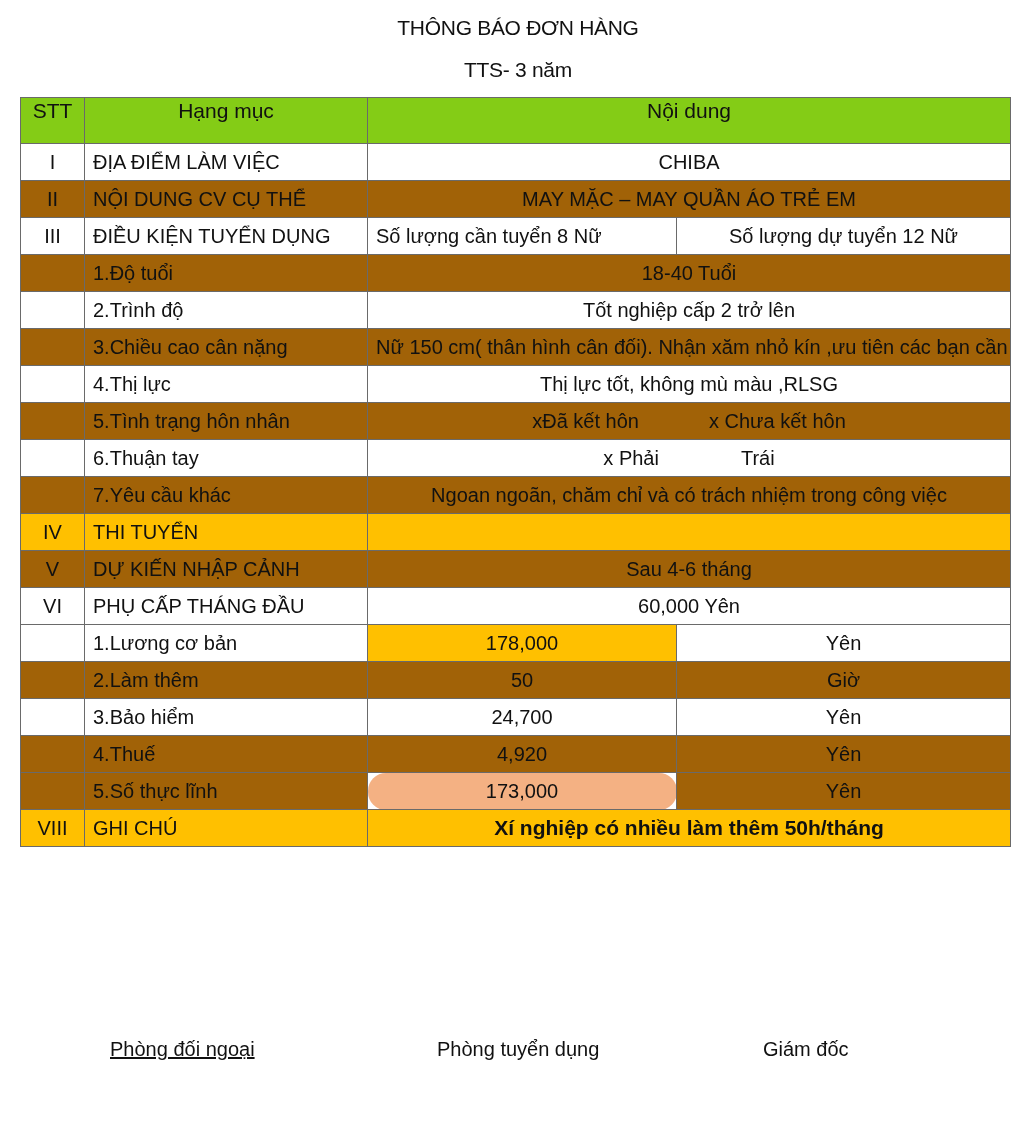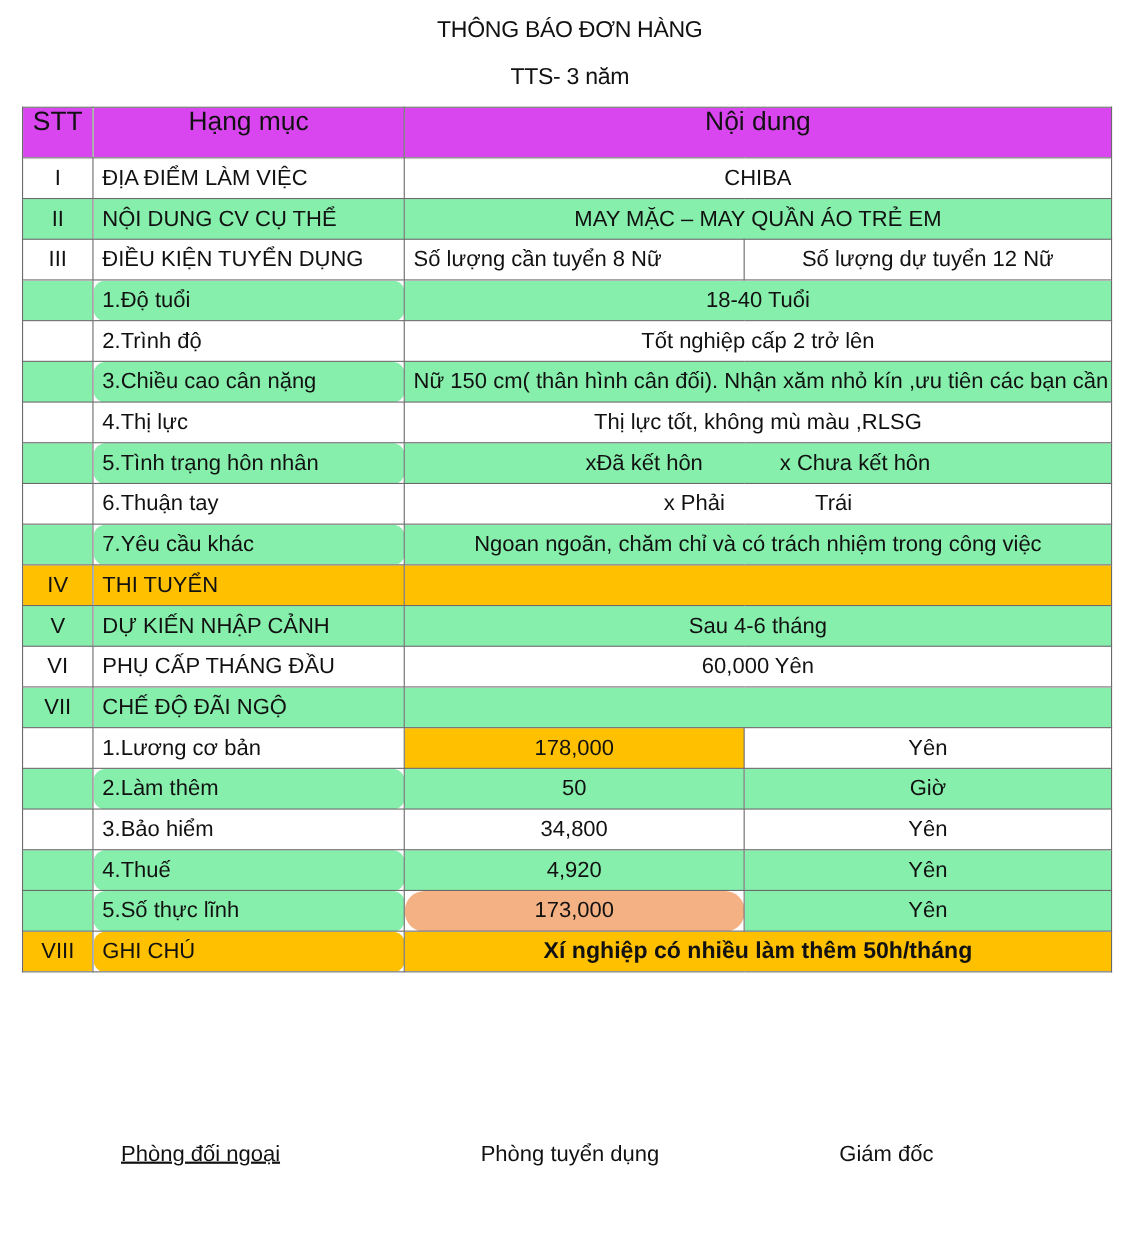--- a/index.html
+++ b/index.html
@@ -24,27 +24,27 @@
     height: 36px;
     line-height: 36px;
     vertical-align: top;
     white-space: nowrap;
     overflow: hidden;
   }
   col.c1 { width: 64px; }
   col.c2 { width: 283px; }
   col.c3 { width: 309px; }
   col.c4 { width: 334px; }
-  tr.hdr td { height: 45px; line-height: 26px; background: #d946ef; font-size: 24px; }
+  tr.hdr td { height: 45px; line-height: 26px; background: #84cc16; font-size: 21px; }
   tr.white td { background: #ffffff; }
-  tr.gray td { background: #86efac; }
+  tr.gray td { background: #a16207; }
   tr.yellow td { background: #ffc000; }
   td.stt { text-align: center; padding: 0; }
   td.center { text-align: center; margin-left: 32px; }
-  td.sub { padding-left: 74px; border-radius: 11px; }
+  td.sub { padding-left: 74px; }
   td.tall { height: 74px; line-height: 37px; white-space: normal; }
   td.yellowcell { background: #ffc000 !important; }
   td.salmon { background: #f4b183 !important; border-radius: 18px; }
   td.note { font-weight: bold; text-align: center; font-size: 21px; }
   .gap { display: inline-block; }
   .footer {
     position: absolute; top: 1038px; font-size: 20px;
   }
   .f1 { left: 110px; text-decoration: underline; }
   .f2 { left: 437px; }
@@ -133,42 +133,37 @@
   <tr class="gray">
     <td class="stt">V</td>
     <td>DỰ KIẾN NHẬP CẢNH</td>
     <td class="center" colspan="2">Sau 4-6 tháng</td>
   </tr>
   <tr class="white">
     <td class="stt">VI</td>
     <td>PHỤ CẤP THÁNG ĐẦU</td>
     <td class="center" colspan="2">60,000 Yên</td>
   </tr>
-  <tr class="gray">
-    <td class="stt">VII</td>
-    <td>CHẾ ĐỘ ĐÃI NGỘ</td>
-    <td class="center" colspan="2"></td>
-  </tr>
 
   <tr class="white">
     <td class="stt"></td>
     <td class="sub">1.Lương cơ bản</td>
     <td class="center yellowcell">178,000</td>
     <td class="center">Yên</td>
   </tr>
   <tr class="gray">
     <td class="stt"></td>
     <td class="sub">2.Làm thêm</td>
     <td class="center">50</td>
     <td class="center">Giờ</td>
   </tr>
   <tr class="white">
     <td class="stt"></td>
     <td class="sub">3.Bảo hiểm</td>
-    <td class="center">34,800</td>
+    <td class="center">24,700</td>
     <td class="center">Yên</td>
   </tr>
   <tr class="gray">
     <td class="stt"></td>
     <td class="sub">4.Thuế</td>
     <td class="center">4,920</td>
     <td class="center">Yên</td>
   </tr>
   <tr class="gray">
     <td class="stt"></td>

